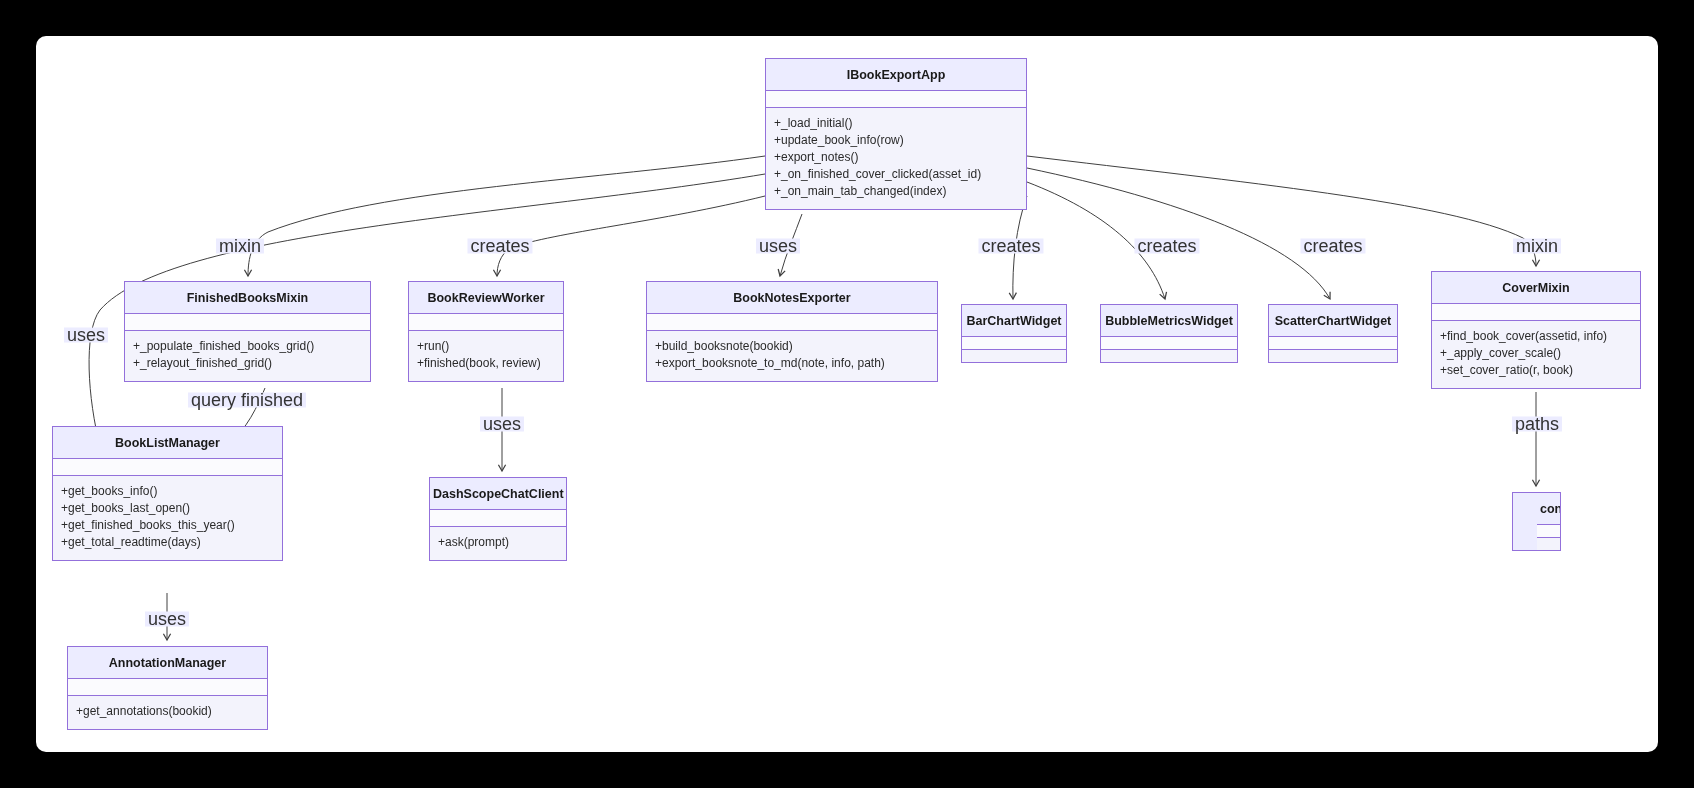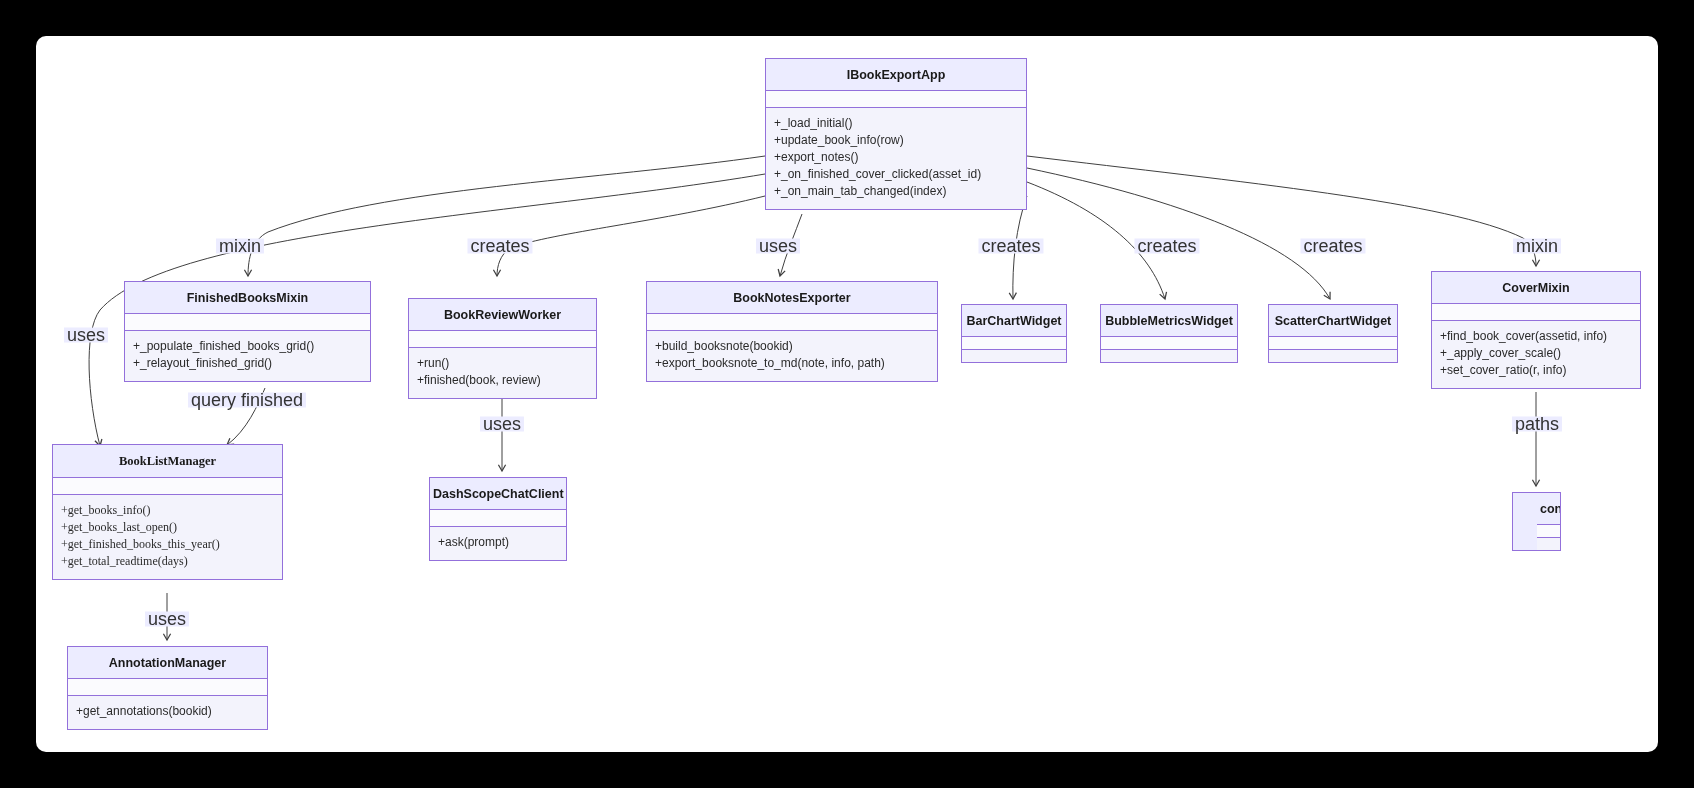--- a/index.html
+++ b/index.html
@@ -85,21 +85,21 @@
       </div>
   </div>
     <div class="class-box" style="left: 124px; top: 281px; width: 247px;">
     <div class="class-title">FinishedBooksMixin</div>
     <div class="class-attrs"></div>
     <div class="class-methods">
         <div class="method-line">+_populate_finished_books_grid()</div>
         <div class="method-line">+_relayout_finished_grid()</div>
       </div>
   </div>
-    <div class="class-box" style="left: 408px; top: 281px; width: 189px; margin-top: 17px;">
+    <div class="class-box" style="left: 408px; top: 281px; width: 156px;">
     <div class="class-title">BookReviewWorker</div>
     <div class="class-attrs"></div>
     <div class="class-methods">
         <div class="method-line">+run()</div>
         <div class="method-line">+finished(book, review)</div>
       </div>
   </div>
     <div class="class-box" style="left: 632px; top: 281px; width: 292px; margin-left: 14px;">
     <div class="class-title">BookNotesExporter</div>
     <div class="class-attrs"></div>
@@ -122,24 +122,24 @@
     <div class="class-title">ScatterChartWidget</div>
     <div class="class-attrs"></div>
     <div class="class-methods"></div>
   </div>
     <div class="class-box" style="left: 1431px; top: 271px; width: 210px;">
     <div class="class-title">CoverMixin</div>
     <div class="class-attrs"></div>
     <div class="class-methods">
         <div class="method-line">+find_book_cover(assetid, info)</div>
         <div class="method-line">+_apply_cover_scale()</div>
-        <div class="method-line">+set_cover_ratio(r, info)</div>
+        <div class="method-line">+set_cover_ratio(r, book)</div>
       </div>
   </div>
-    <div class="class-box" style="left: 52px; top: 444px; width: 231px; font-family: Liberation Serif, serif;">
+    <div class="class-box" style="left: 52px; top: 426px; width: 231px;">
     <div class="class-title">BookListManager</div>
     <div class="class-attrs"></div>
     <div class="class-methods">
         <div class="method-line">+get_books_info()</div>
         <div class="method-line">+get_books_last_open()</div>
         <div class="method-line">+get_finished_books_this_year()</div>
         <div class="method-line">+get_total_readtime(days)</div>
       </div>
   </div>
     <div class="class-box" style="left: 429px; top: 477px; width: 138px;">

